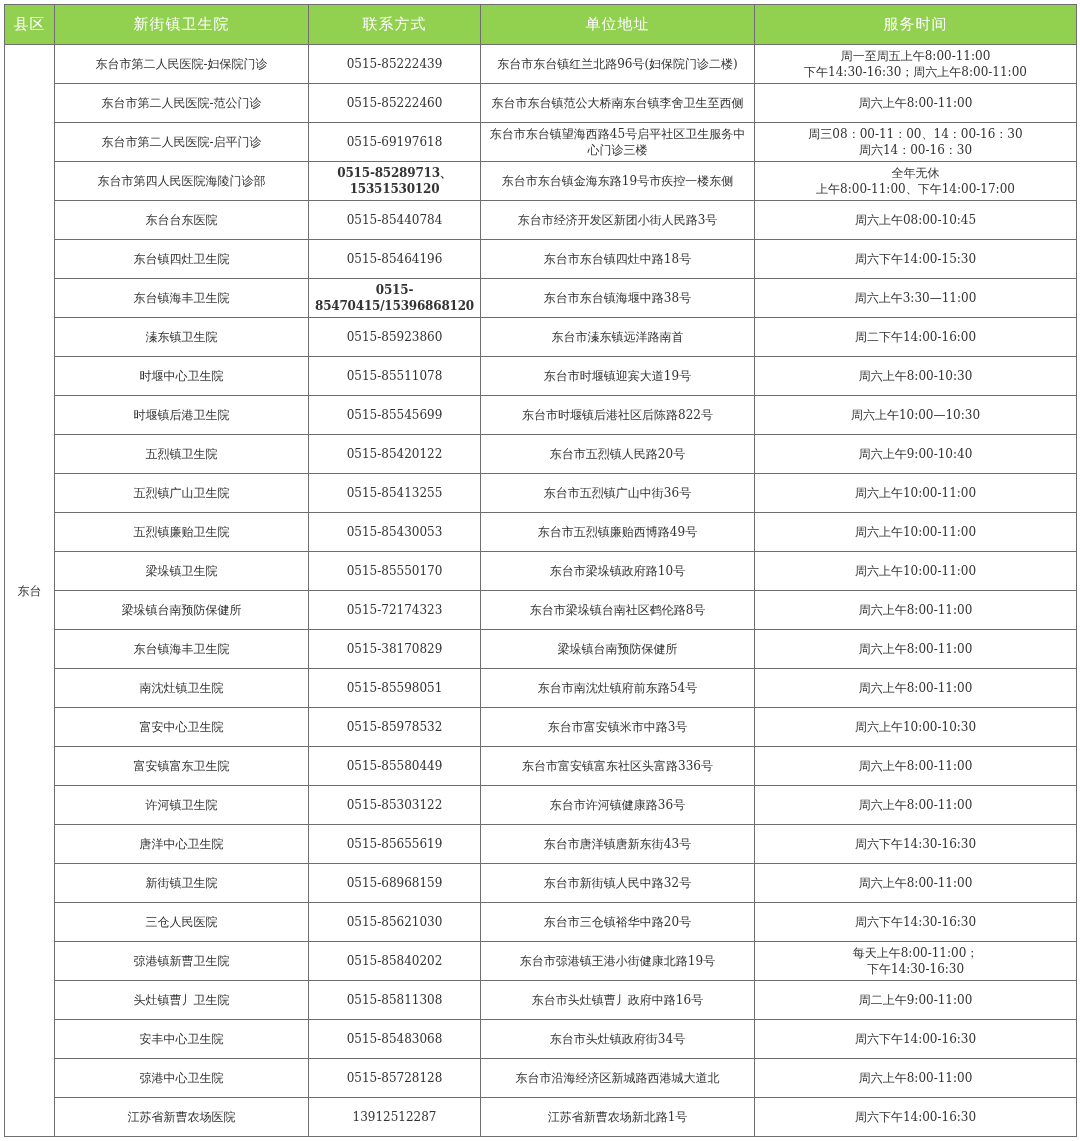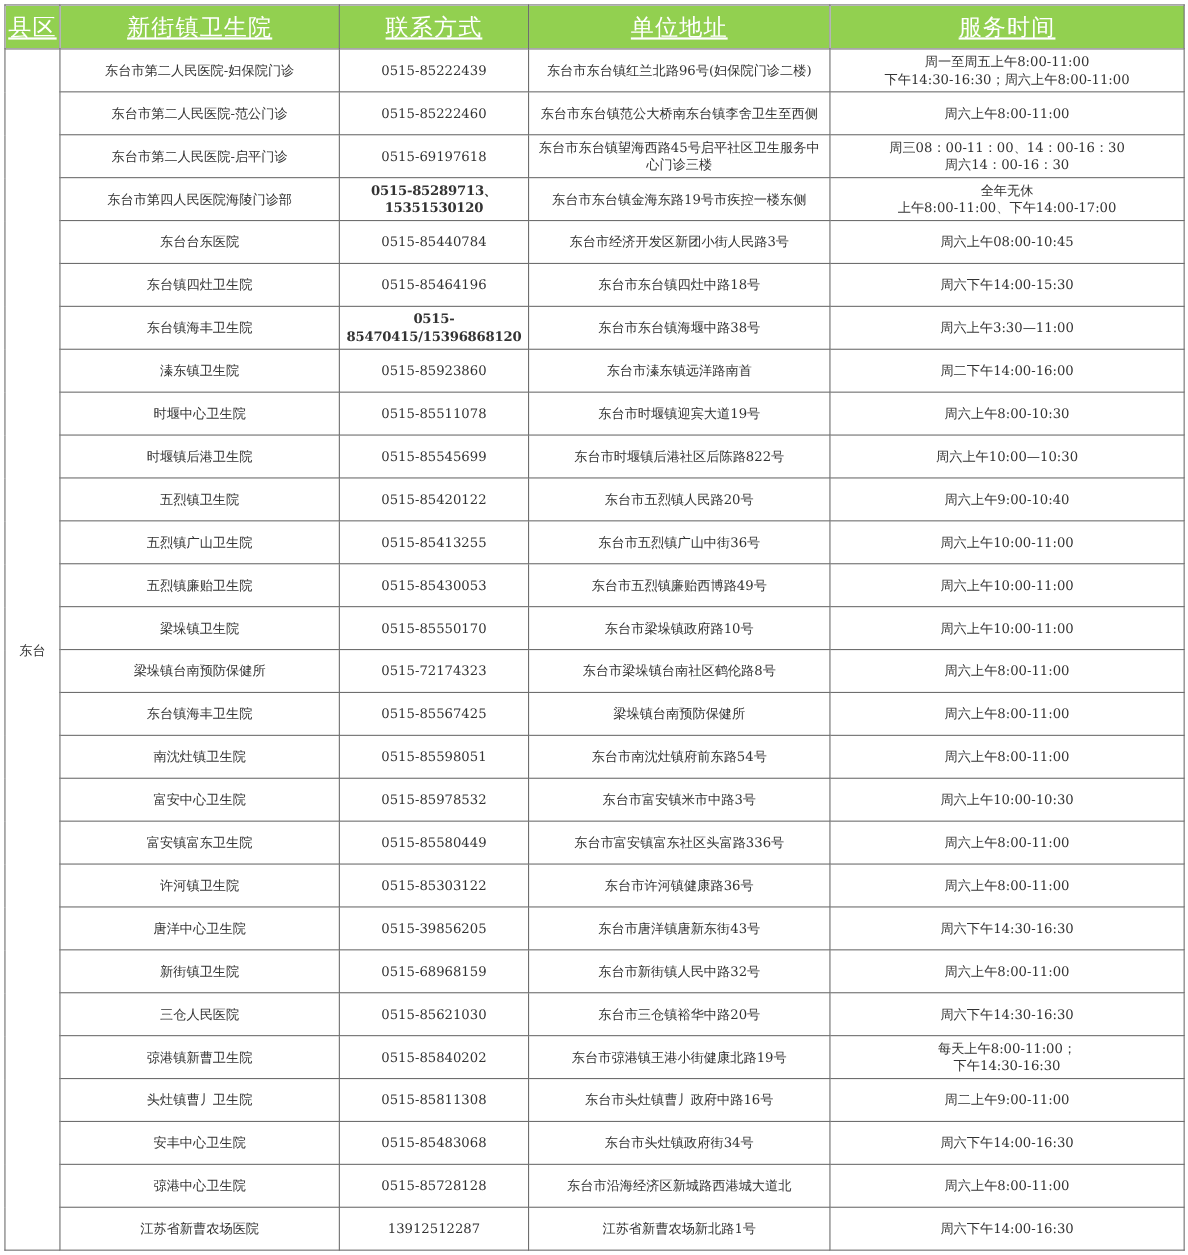--- a/index.html
+++ b/index.html
@@ -1,20 +1,20 @@
 <!DOCTYPE html>
 <html><head>
 <meta charset="utf-8">
 <style>
   html, body { margin:0; padding:0; background:#ffffff; }
   body { width:1080px; height:1141px; position:relative; overflow:hidden;
          font-family:"DejaVu Serif","Liberation Serif",serif; color:#333; }
   table.sched { position:absolute; left:4px; top:4px; width:1072px; border-collapse:collapse; table-layout:fixed; }
   table.sched th, table.sched td { border:1px solid #6e6e6e; padding:0 2px; text-align:center; vertical-align:middle; overflow:hidden; }
-  table.sched thead th { background:#92d050; color:#ffffff; font-weight:normal; height:39px; font-size:21px; letter-spacing:1px;text-decoration:underline; }
+  table.sched thead th { background:#92d050; color:#ffffff; font-weight:normal; height:39px; font-size:15px; letter-spacing:1px; }
   table.sched tbody td { height:38px; font-size:12px; line-height:16px; white-space:pre-line; }
   td.county { font-size:15px; }
   col.c0 { width:50px; } col.c1 { width:254px; } col.c2 { width:172px; } col.c3 { width:274px; } col.c4 { width:322px; }
   td.narrow { font-size:11.5px; letter-spacing:-0.2px;font-weight:bold; }
 </style>
 </head>
 <body>
 
 <table class="sched">
   <colgroup>
@@ -124,21 +124,21 @@
         <td>周六上午10:00-11:00</td>
       </tr>
       <tr>
         <td>梁垛镇台南预防保健所</td>
         <td>0515-72174323</td>
         <td>东台市梁垛镇台南社区鹤伦路8号</td>
         <td>周六上午8:00-11:00</td>
       </tr>
       <tr>
         <td>东台镇海丰卫生院</td>
-        <td>0515-85567425</td>
+        <td>0515-38170829</td>
         <td>梁垛镇台南预防保健所</td>
         <td>周六上午8:00-11:00</td>
       </tr>
       <tr>
         <td>南沈灶镇卫生院</td>
         <td>0515-85598051</td>
         <td>东台市南沈灶镇府前东路54号</td>
         <td>周六上午8:00-11:00</td>
       </tr>
       <tr>
@@ -154,21 +154,21 @@
         <td>周六上午8:00-11:00</td>
       </tr>
       <tr>
         <td>许河镇卫生院</td>
         <td>0515-85303122</td>
         <td>东台市许河镇健康路36号</td>
         <td>周六上午8:00-11:00</td>
       </tr>
       <tr>
         <td>唐洋中心卫生院</td>
-        <td>0515-39856205</td>
+        <td>0515-85655619</td>
         <td>东台市唐洋镇唐新东街43号</td>
         <td>周六下午14:30-16:30</td>
       </tr>
       <tr>
         <td>新街镇卫生院</td>
         <td>0515-68968159</td>
         <td>东台市新街镇人民中路32号</td>
         <td>周六上午8:00-11:00</td>
       </tr>
       <tr>

